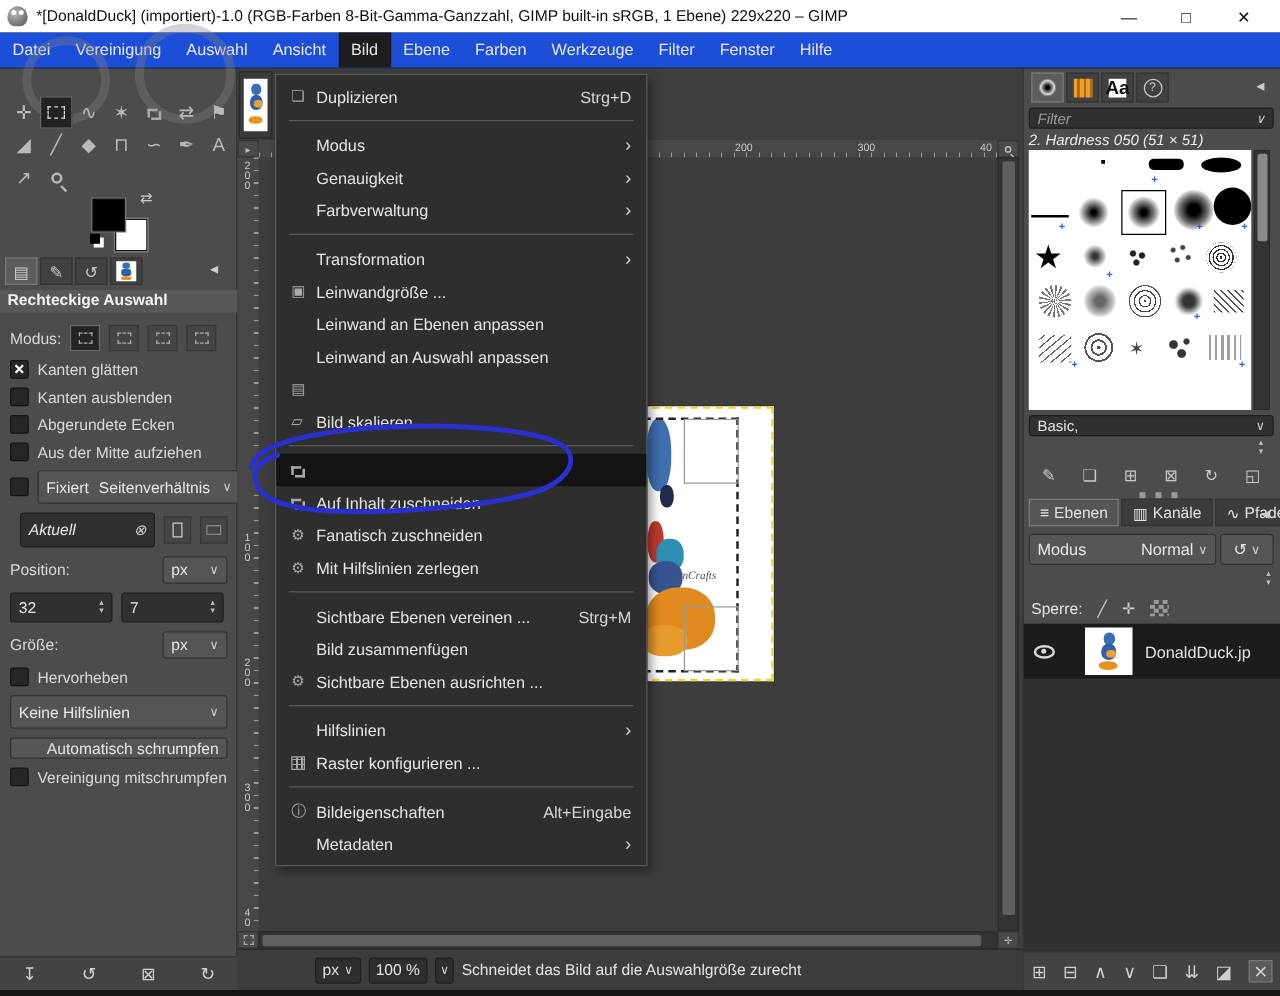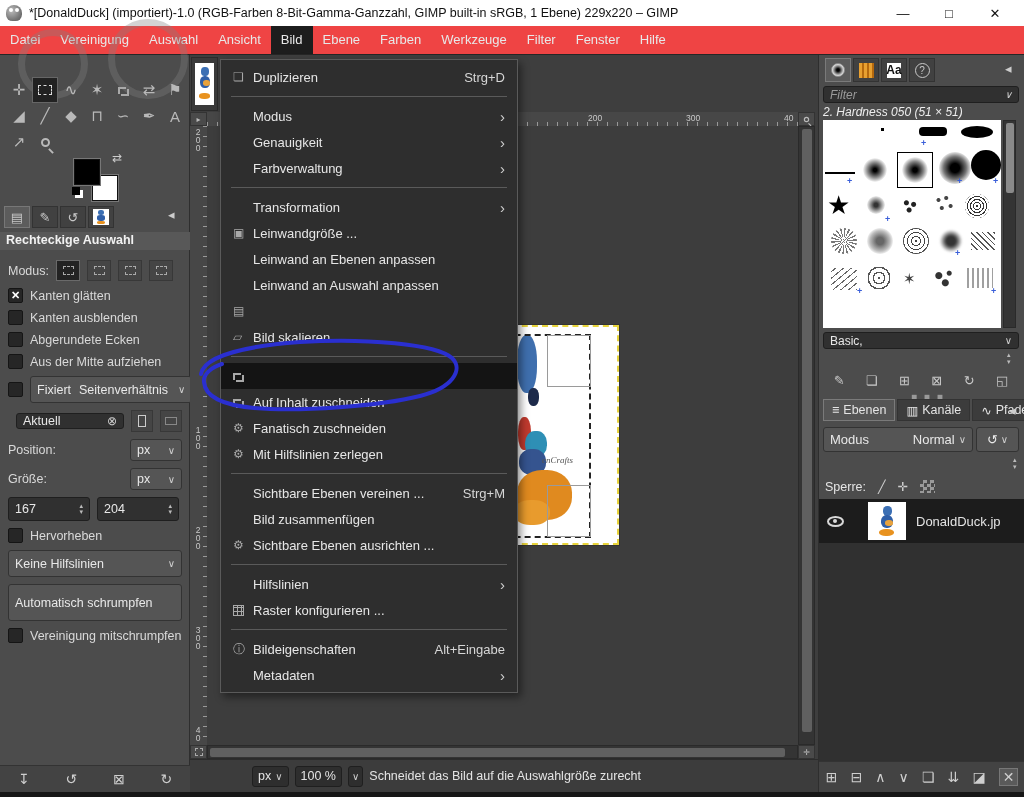--- a/index.html
+++ b/index.html
@@ -6,21 +6,21 @@
   body{font-family:"Liberation Sans",sans-serif;background:#222}
   #app{position:relative;width:1024px;height:797px;background:#484848;overflow:hidden;color:#e4e4e4;font-size:13px}
   .abs{position:absolute}
   
   .titlebar{left:0;top:0;width:1024px;height:26px;background:#ffffff;color:#111;display:flex;align-items:center;padding:0 6px;font-size:12.5px}
   .wilber{width:16px;height:16px;border-radius:50% 50% 40% 40%;background:radial-gradient(circle at 35% 35%,#bcbcbc,#7a7a7a 60%,#555);margin-right:7px;position:relative}
   .wilber:after{content:"";position:absolute;left:3px;top:3px;width:4px;height:4px;border-radius:50%;background:#fff;box-shadow:6px 0 0 #fff}
   .win-ctl{margin-left:auto;display:flex;gap:0}
   .win-btn{width:46px;height:26px;display:flex;align-items:center;justify-content:center;font-size:13px;color:#111}
   
-  .menubar{left:0;top:26px;width:1024px;height:29px;background:#ef4444;display:flex;align-items:stretch;border-bottom:1px solid #262626}
+  .menubar{left:0;top:26px;width:1024px;height:29px;background:#1d4ed8;display:flex;align-items:stretch;border-bottom:1px solid #262626}
   .mb-item{padding:0 10px;line-height:28px;color:#e8e8e8}
   .mb-item.active{background:#1d1d1d}
   
   .left-dock{left:0;top:55px;width:190px;height:737px;background:#4c4c4c;border-right:1px solid #2e2e2e}
   .canvas-area{left:190px;top:55px;width:628px;height:737px;background:#3e3e3e}
   .right-dock{left:818px;top:55px;width:206px;height:737px;background:#4c4c4c;border-left:1px solid #2e2e2e}
   .bottom-strip{left:0;top:792px;width:1024px;height:5px;background:#161616}
   
   .wmark{border:7px solid rgba(130,130,130,.35);border-radius:50%}
   .tool{width:26px;height:26px;display:flex;align-items:center;justify-content:center;color:#b9b9b9;font-size:15px}
@@ -81,21 +81,21 @@
   .i-crop .c1{left:0;top:2px;width:8px;height:7px;border-left:2px solid #a9a9a9;border-top:2px solid #a9a9a9}
   .i-crop .c2{right:0;bottom:0;width:8px;height:7px;border-right:2px solid #a9a9a9;border-bottom:2px solid #a9a9a9}
   .i-grid{width:11px;height:11px;border:1px solid #a9a9a9;background:
     linear-gradient(90deg,transparent 0 3px,#a9a9a9 3px 4px,transparent 4px 7px,#a9a9a9 7px 8px,transparent 8px),
     linear-gradient(0deg,transparent 0 3px,#a9a9a9 3px 4px,transparent 4px 7px,#a9a9a9 7px 8px,transparent 8px)}
   
   .rtab{width:26px;height:24px;background:#414141;border:1px solid #333;display:flex;align-items:center;justify-content:center}
   .rtab.active{background:#5c5c5c;border-color:#7a7a7a}
   .softdot{width:14px;height:14px;border-radius:50%;background:radial-gradient(circle,#000 15%,rgba(0,0,0,.4) 50%,transparent 75%);background-color:#fff;border:1px solid #888}
   .patterns{width:15px;height:15px;background:repeating-linear-gradient(90deg,#e8a030 0 3px,#b5690e 3px 5px)}
-  .aabox{width:14px;height:15px;background:#fff;color:#111;font-size:12px;display:flex;align-items:center;justify-content:center;font-weight:bold}
+  .aabox{width:14px;height:15px;background:#fff;color:#111;font-size:15px;display:flex;align-items:center;justify-content:center;font-weight:bold}
   .qmark{width:15px;height:15px;border:1.5px solid #c8c8c8;border-radius:50%;color:#c8c8c8;font-size:10px;display:flex;align-items:center;justify-content:center}
   .slider{position:relative;height:17px;background:#3f3f3f;border:1px solid #2a2a2a;overflow:hidden;font-size:12px;color:#111}
   .slider .fill{position:absolute;left:0;top:0;bottom:0;background:#929292}
   .slider .txt{position:absolute;left:5px;top:1px}
   .slider .val{position:absolute;right:5px;top:1px}
   .brushgrid{position:relative;background:#fff;overflow:hidden}
   .bsoft{position:absolute;border-radius:50%}
   .bplus{position:absolute;color:#3a5fd9;font-size:9px;font-weight:bold}
   .ltab{height:22px;display:flex;align-items:center;gap:4px;padding:0 8px;background:#3c3c3c;border:1px solid #333;font-size:12.5px}
   .ltab.active{background:#555;border-color:#7a7a7a}
@@ -248,73 +248,73 @@
         </div>
       <div class="orow">
         <span class="cb"></span>
         <span class="field sbtn" style="flex:1;height:27px;gap:8px">
           <span>Fixiert</span>
           <span style="margin-left:auto">Seitenverhältnis</span>
           <span class="chev" style="margin-left:2px">∨</span>
         </span>
       </div>
       <div class="orow" style="margin-left:16px">
-        <span class="field" style="flex:1;height:16px;">
+        <span class="field" style="flex:1;height:28px;font-style:italic">
           <span>Aktuell</span>
           <span class="chev" style="font-size:12px">⊗</span>
         </span>
         <span class="modebtn" style="width:22px;height:22px">
             <span style="width:8px;height:12px;border:1px solid #ccc"></span>
           </span>
         <span class="modebtn" style="width:22px;height:22px">
             <span style="width:12px;height:8px;border:1px solid #888"></span>
           </span>
       </div>
       <div class="orow">
         <span>Position:</span>
         <span class="field sbtn unitbox" style="margin-left:auto">
           <span>px</span>
           <span class="chev">∨</span>
         </span>
       </div>
       <div class="orow">
+        <span class="field spin">
+          <span>32</span>
+          <span class="arr">
+              <span>▴</span>
+              <span>▾</span>
+            </span>
+        </span>
+        <span class="field spin">
+          <span>7</span>
+          <span class="arr">
+              <span>▴</span>
+              <span>▾</span>
+            </span>
+        </span>
+      </div>
+      <div class="orow">
         <span>Größe:</span>
         <span class="field sbtn unitbox" style="margin-left:auto">
           <span>px</span>
           <span class="chev">∨</span>
         </span>
       </div>
       <div class="orow">
-        <span class="field spin">
-          <span>167</span>
-          <span class="arr">
-              <span>▴</span>
-              <span>▾</span>
-            </span>
-        </span>
-        <span class="field spin">
-          <span>204</span>
-          <span class="arr">
-              <span>▴</span>
-              <span>▾</span>
-            </span>
-        </span>
-      </div>
-      <div class="orow">
           <span class="cb"></span>
           <span>Hervorheben</span>
         </div>
       <div class="orow">
         <span class="field sbtn" style="flex:1;height:27px">
           <span>Keine Hilfslinien</span>
           <span class="chev">∨</span>
         </span>
       </div>
       <div class="orow">
-        <span class="field sbtn" style="flex:1;height:37px;justify-content:flex-start">
+        <span class="field sbtn" style="flex:1;height:17px;justify-content:flex-end">
           <span>Automatisch schrumpfen</span>
         </span>
       </div>
       <div class="orow">
           <span class="cb"></span>
           <span>Vereinigung mitschrumpfen</span>
         </div>
     </div>
 
     <div class="abs lfooter">

